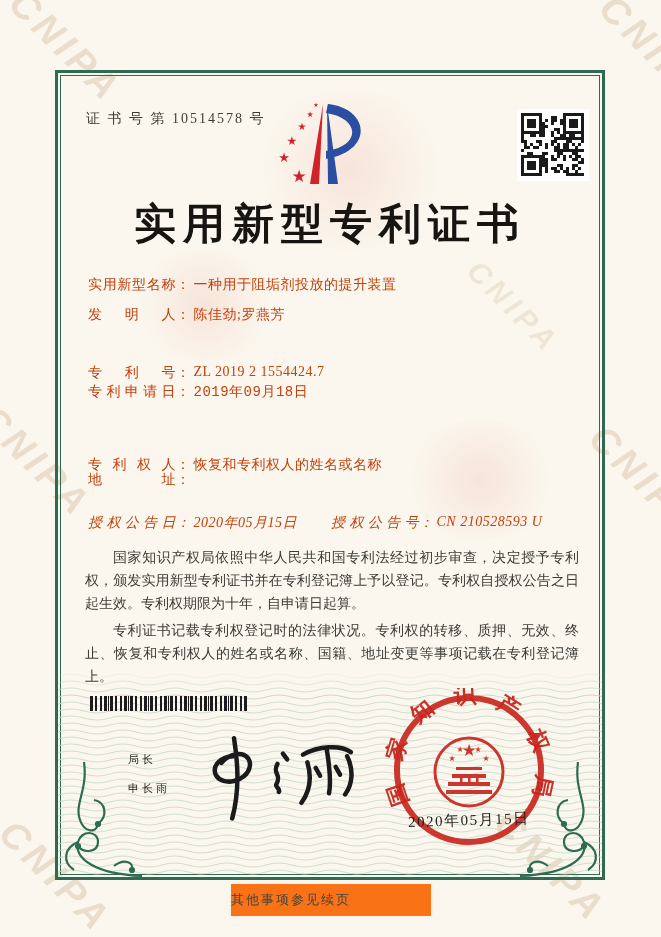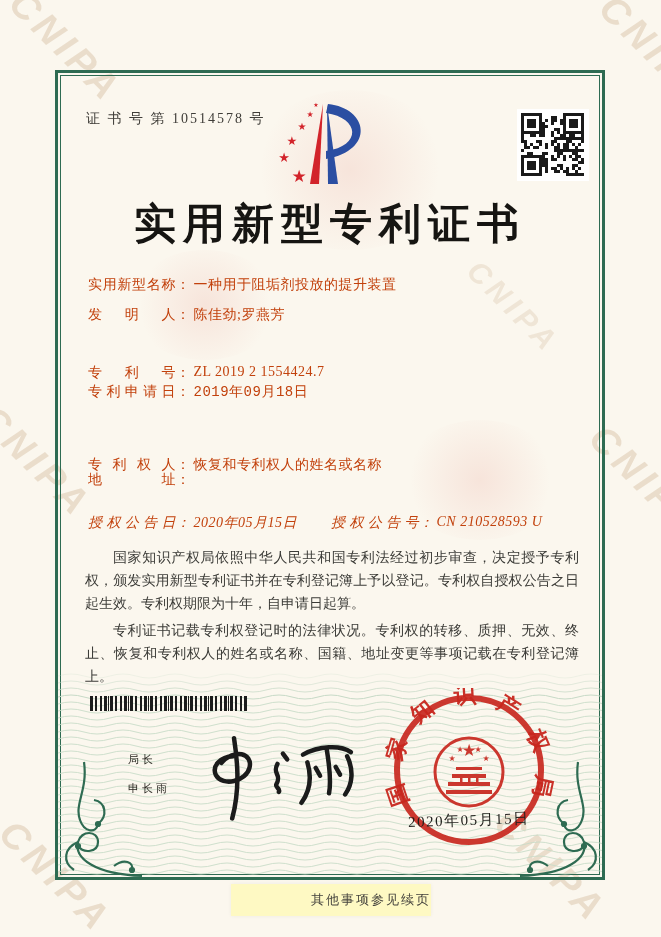--- a/index.html
+++ b/index.html
@@ -51,22 +51,22 @@
   .director-name{top:781px;}
   .sig{position:absolute;left:192px;top:730px;z-index:3;transform:rotate(-3deg);}
   .seal{position:absolute;left:382px;top:688px;z-index:4;}
   .ornament{position:absolute;top:760px;z-index:2;}
   .ornament.left{left:54px;}
   .ornament.right{left:518px;transform:scaleX(-1);}
   .footer-page{position:absolute;left:55px;top:848px;width:550px;text-align:center;
     font-size:12px;letter-spacing:2px;color:#34332e;z-index:3;}
   .note{
     position:absolute;left:231px;top:884px;width:200px;height:32px;z-index:3;
-    background:#fef9c3;box-shadow:0 0 4px rgba(0,0,0,0.05);
-    text-align:right;line-height:32px;font-size:13px;letter-spacing:2px;color:#45433d;
+    background:#f97316;box-shadow:0 0 4px rgba(0,0,0,0.05);
+    text-align:left;line-height:32px;font-size:13px;letter-spacing:2px;color:#45433d;
   }
 </style>
 </head>
 <body>
 
 <div class="page">
 
   <span class="wm" style="left:-5px;top:25px;">CNIPA</span>
   <span class="wm" style="left:585px;top:30px;">CNIPA</span>
   <span class="wm" style="left:-35px;top:440px;">CNIPA</span>

